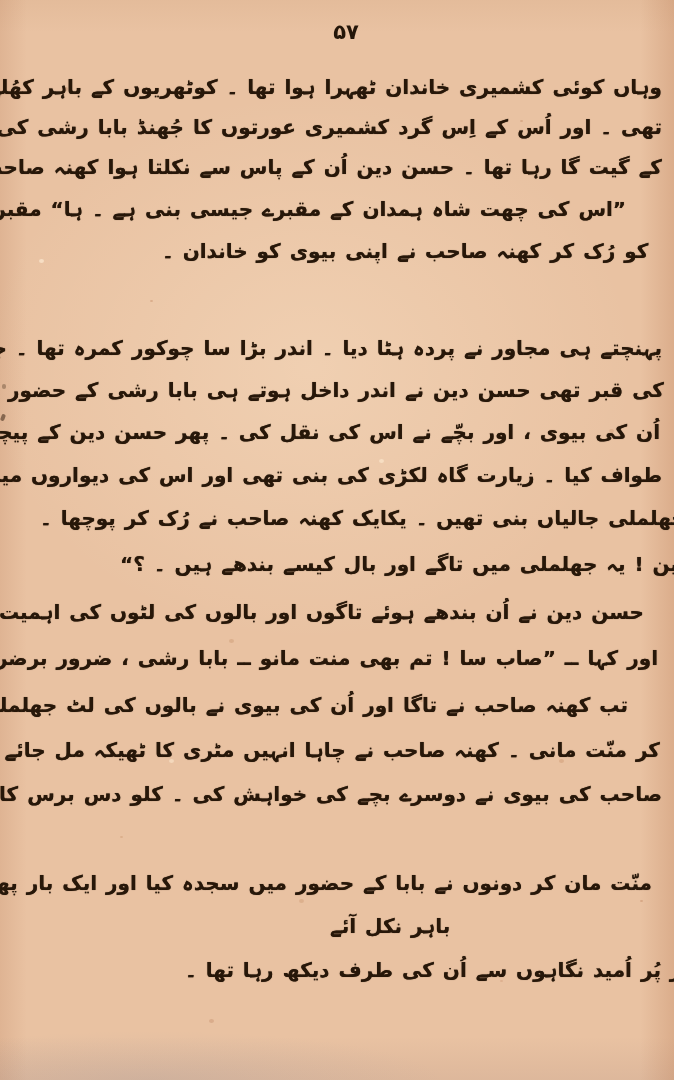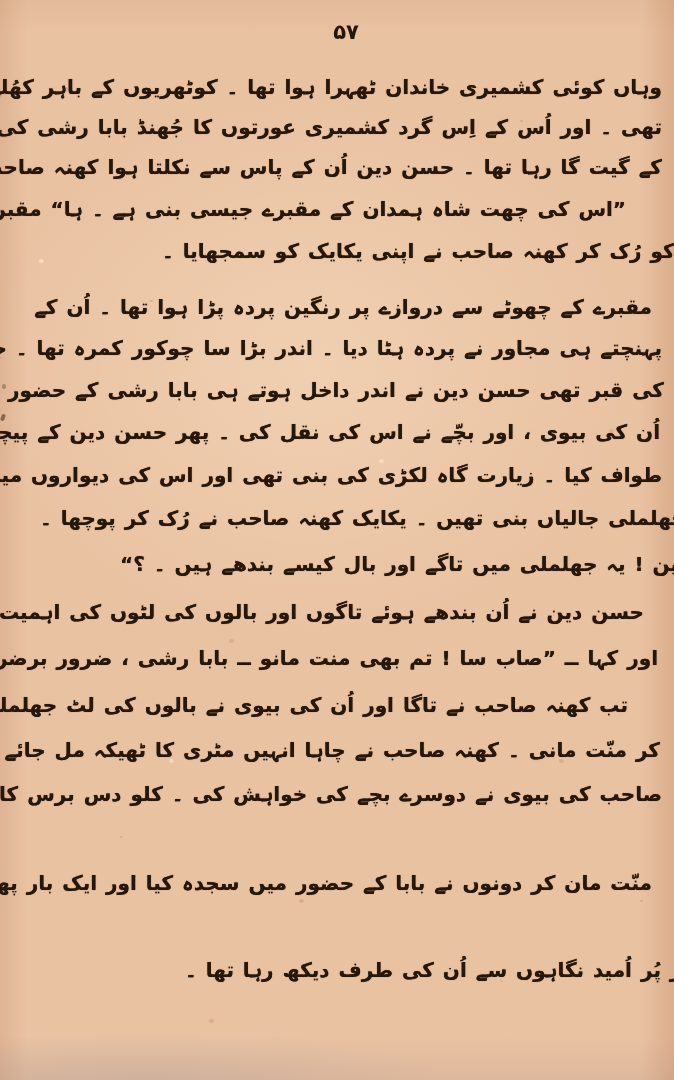--- a/index.html
+++ b/index.html
@@ -81,28 +81,28 @@
   <div class="fleck"></div>
   <div class="speck s1"></div>
   <div class="speck s2"></div>
 
   <div class="pageno">۵۷</div>
 
   <div class="line" style="top:70px;  right:12px">وہاں کوئی کشمیری خاندان ٹھہرا ہوا تھا ۔ کوٹھریوں کے باہر کھُلے میدان میں دیگ چڑھی</div>
   <div class="line" style="top:110px; right:12px">تھی ۔ اور اُس کے اِس گرد کشمیری عورتوں کا جُھنڈ بابا رشی کی تعریف و توصیف</div>
   <div class="line" style="top:150px; right:12px">کے گیت گا رہا تھا ۔ حسن دین اُن کے پاس سے نکلتا ہوا کھنہ صاحب کو مزار تک لے گیا ۔</div>
   <div class="line" style="top:192px; right:48px">”اس کی چھت شاہ ہمدان کے مقبرے جیسی بنی ہے ۔ ہا“ مقبرے کے باہر لحظہ بھر</div>
-  <div class="line" style="top:234px; left:162px">کو رُک کر کھنہ صاحب نے اپنی یکایک کو سمجھایا ۔</div>
-  <div class="line" style="top:290px; right:22px">مقبرے کے چھوٹے سے دروازے پر رنگین پردہ پڑا ہوا تھا ۔ اُن کے</div>
+  <div class="line" style="top:234px; left:162px">کو رُک کر کھنہ صاحب نے اپنی بیوی کو خاندان ۔</div>
   <div class="line" style="top:331px; right:12px">پہنچتے ہی مجاور نے پردہ ہٹا دیا ۔ اندر بڑا سا چوکور کمرہ تھا ۔ جس کے بیچوں بیچ بابا رشی</div>
   <div class="line" style="top:373px; right:10px">کی قبر تھی حسن دین نے اندر داخل ہوتے ہی بابا رشی کے حضور میں سر جُھکا دیا ۔ کھنہ صاحب</div>
   <div class="line" style="top:415px; right:14px">اُن کی بیوی ، اور بچّے نے اس کی نقل کی ۔ پھر حسن دین کے پیچھے پیچھے انہوں نے قبر کا</div>
   <div class="line" style="top:458px; right:12px">طواف کیا ۔ زیارت گاہ لکڑی کی بنی تھی اور اس کی دیواروں میں ہوا کے لئے بڑی خوبصورت</div>
   <div class="line" style="top:501px; left:40px">جھلملی جالیاں بنی تھیں ۔ یکایک کھنہ صاحب نے رُک کر پوچھا ۔</div>
   <div class="line" style="top:547px; left:120px">”حسن دین ! یہ جھلملی میں تاگے اور بال کیسے بندھے ہیں ۔ ؟“</div>
   <div class="line" style="top:595px; right:30px">حسن دین نے اُن بندھے ہوئے تاگوں اور بالوں کی لٹوں کی اہمیت اُنہیں سمجھائی</div>
   <div class="line" style="top:641px; right:16px">اور کہا ــ ”صاب سا ! تم بھی منت مانو ــ بابا رشی ، ضرور برضرور پورا کریگا“</div>
   <div class="line" style="top:688px; right:46px">تب کھنہ صاحب نے تاگا اور اُن کی بیوی نے بالوں کی لٹ جھلملی میں باندھ</div>
   <div class="line" style="top:733px; right:14px">کر منّت مانی ۔ کھنہ صاحب نے چاہا انہیں مٹری کا ٹھیکہ مل جائے ۔۔۔۔۔ اور کھنہ</div>
   <div class="line" style="top:777px; right:12px">صاحب کی بیوی نے دوسرے بچے کی خواہش کی ۔ کلو دس برس کا تھا اور اُس کے بعد اُس</div>
   <div class="line" style="top:866px; right:22px">منّت مان کر دونوں نے بابا کے حضور میں سجدہ کیا اور ایک بار پھر طواف کر کے</div>
+  <div class="line" style="top:909px; left:330px">باہر نکل آئے</div>
   <div class="line" style="top:953px; left:185px">مجاور پُر اُمید نگاہوں سے اُن کی طرف دیکھ رہا تھا ۔</div>
 </div>
 
 </body></html>

